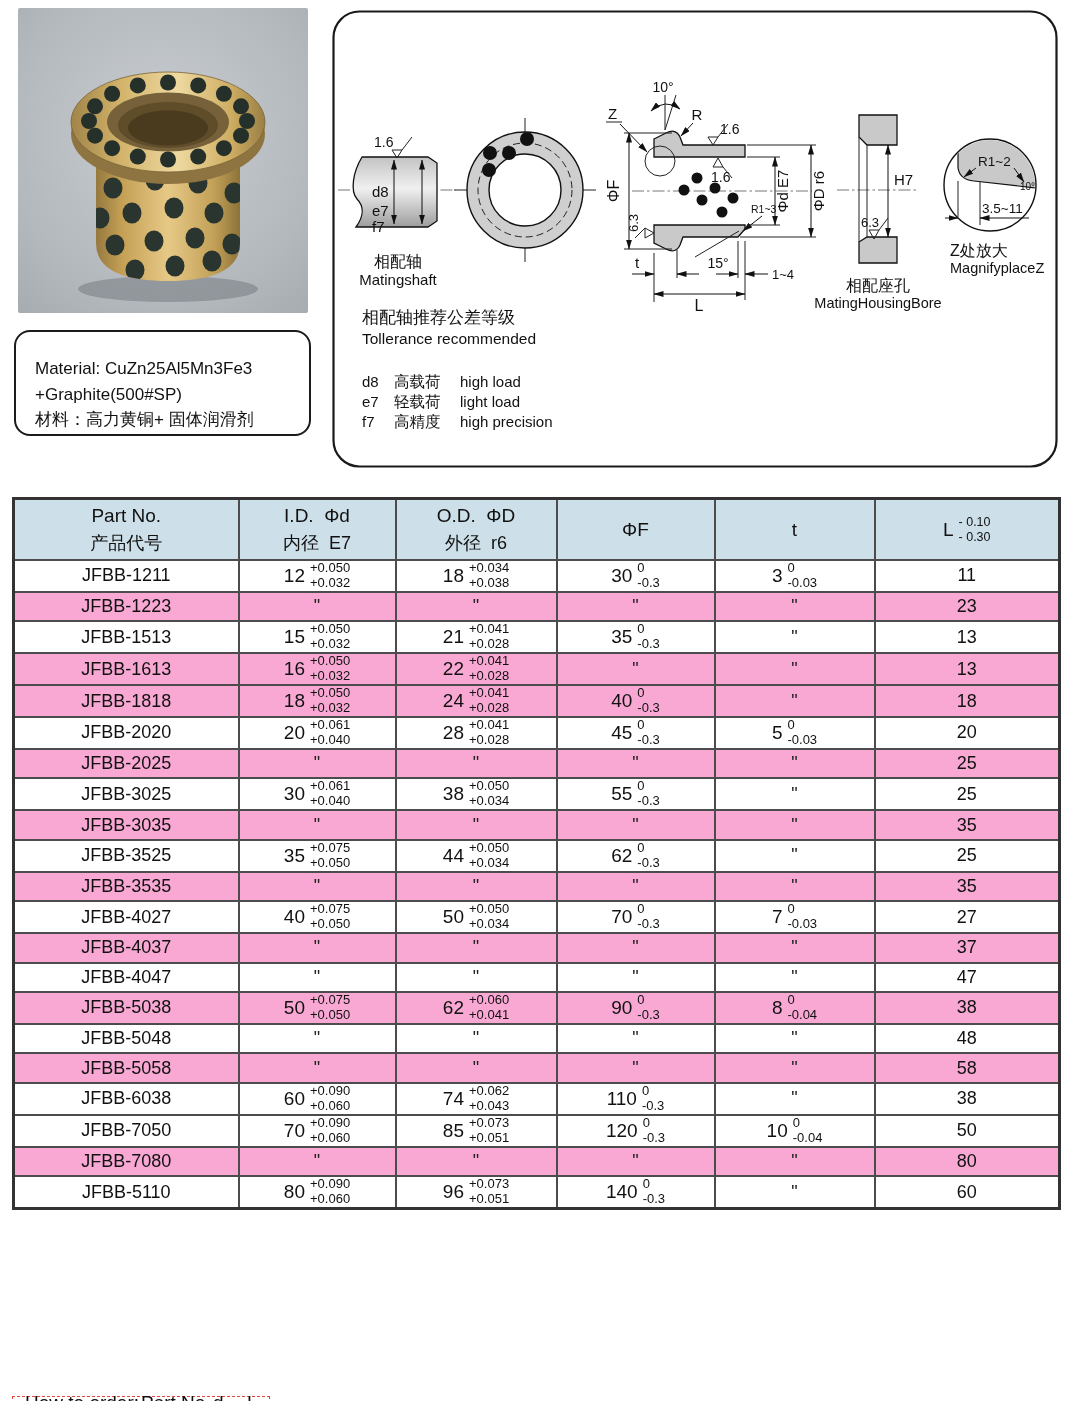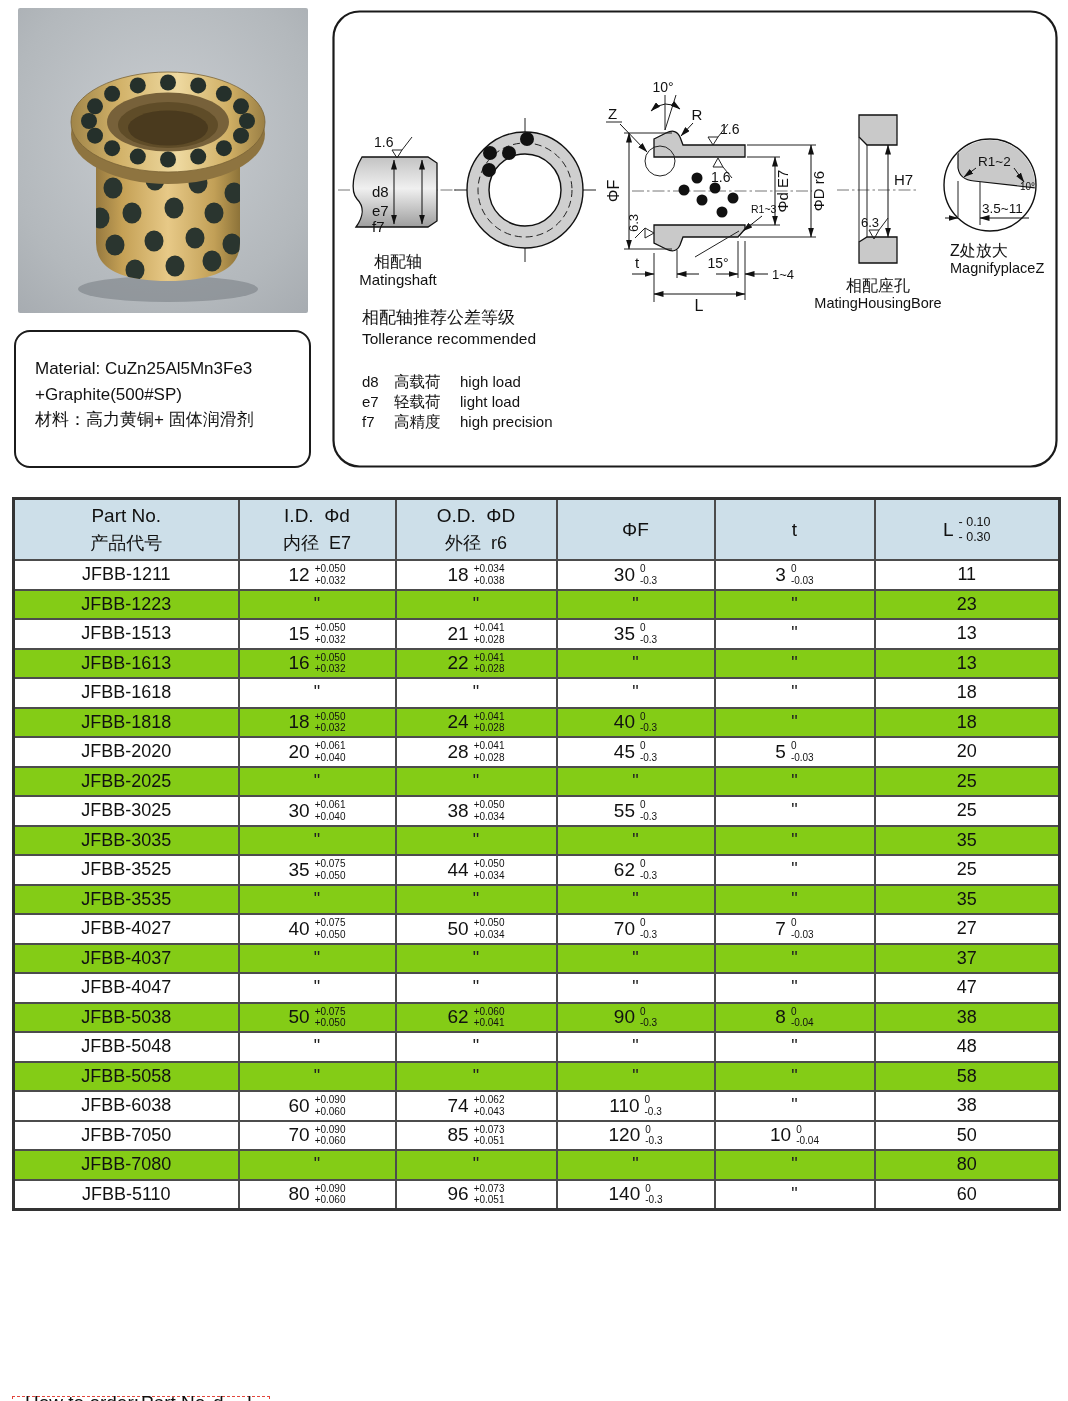--- a/index.html
+++ b/index.html
@@ -3,21 +3,21 @@
 <meta charset="utf-8">
 <style>
   html,body{margin:0;padding:0;background:#fff;}
   .page{position:relative;width:1068px;height:1401px;background:#fff;
         font-family:"Liberation Sans",sans-serif;color:#111;overflow:hidden;}
 
   
   .photo-panel{position:absolute;left:18px;top:8px;width:290px;height:305px;}
 
   
-  .material-box{position:absolute;left:14px;top:330px;width:297px;height:138px;
+  .material-box{position:absolute;left:14px;top:330px;width:297px;height:106px;
     border:2px solid #1b1b1b;border-radius:16px;box-sizing:border-box;
     padding:24px 14px 0 19px;font-size:17px;line-height:1.5;}
 
   
   .drawing-box{position:absolute;left:332px;top:10px;width:726px;height:458px;}
   .drawing-box svg{display:block;}
   svg text{font-family:"Liberation Sans",sans-serif;fill:#111;}
   .steel{fill:#c9c9c9;stroke:#111;stroke-width:1.3;}
   .thin{stroke:#222;stroke-width:1;fill:none;}
   .dim{stroke:#111;stroke-width:1;fill:none;}
@@ -26,27 +26,27 @@
   
   .spec-table{position:absolute;left:12px;top:497px;width:1046px;
     border-collapse:collapse;table-layout:fixed;}
   .spec-table th,.spec-table td{border:2px solid #4c4c4c;text-align:center;
     vertical-align:middle;padding:0;}
   .spec-table{border:3px solid #333;}
   .spec-table thead th{background:#cddfe9;height:59px;font-weight:400;}
   .spec-table thead .h1{font-size:19px;white-space:pre-wrap;}
   .spec-table thead .h2{font-size:18px;margin-top:4px;white-space:pre-wrap;}
   .spec-table tbody td{height:27.5px;font-size:18px;}
-  .spec-table tbody tr.alt{background:#84cc16;}
+  .spec-table tbody tr.alt{background:#f9a8d4;}
   .part-cell{font-size:19px;}
   .plain-cell{font-size:19px;}
   .ditto-cell{font-size:15px;color:#222;}
   .nom{display:inline-block;vertical-align:middle;font-size:19px;}
   .tols{display:inline-flex;flex-direction:column;vertical-align:middle;
-    margin-left:5px;font-size:10px;line-height:1.15;text-align:left;}
+    margin-left:5px;font-size:13px;line-height:1.15;text-align:left;}
   .tols i{font-style:normal;}
   .lwrap{display:inline-flex;align-items:center;}
   .lwrap .tols{font-size:12.5px;}
 
   
   .order-box{position:absolute;left:12px;top:1396px;width:258px;height:50px;
     border:1.5px dashed #e2463c;box-sizing:border-box;
     display:grid;grid-template-columns:116px 72px 34px 30px;
     align-content:center;row-gap:11px;padding-left:12px;font-size:19px;}
   .order-box .red{color:#6d28d9;}
@@ -402,28 +402,20 @@
               <i>+0.032</i>
             </span></td>
           <td class="tol-cell"><span class="nom">22</span><span class="tols">
               <i>+0.041</i>
               <i>+0.028</i>
             </span></td>
           <td class="ditto-cell">"</td>
           <td class="ditto-cell">"</td>
           <td class="plain-cell">13</td>
         </tr>
-        <tr>
-          <td class="part-cell">JFBB-1618</td>
-          <td class="ditto-cell">"</td>
-          <td class="ditto-cell">"</td>
-          <td class="ditto-cell">"</td>
-          <td class="ditto-cell">"</td>
-          <td class="plain-cell">18</td>
-        </tr>
         <tr class="alt">
           <td class="part-cell">JFBB-1818</td>
           <td class="tol-cell"><span class="nom">18</span><span class="tols">
               <i>+0.050</i>
               <i>+0.032</i>
             </span></td>
           <td class="tol-cell"><span class="nom">24</span><span class="tols">
               <i>+0.041</i>
               <i>+0.028</i>
             </span></td>

